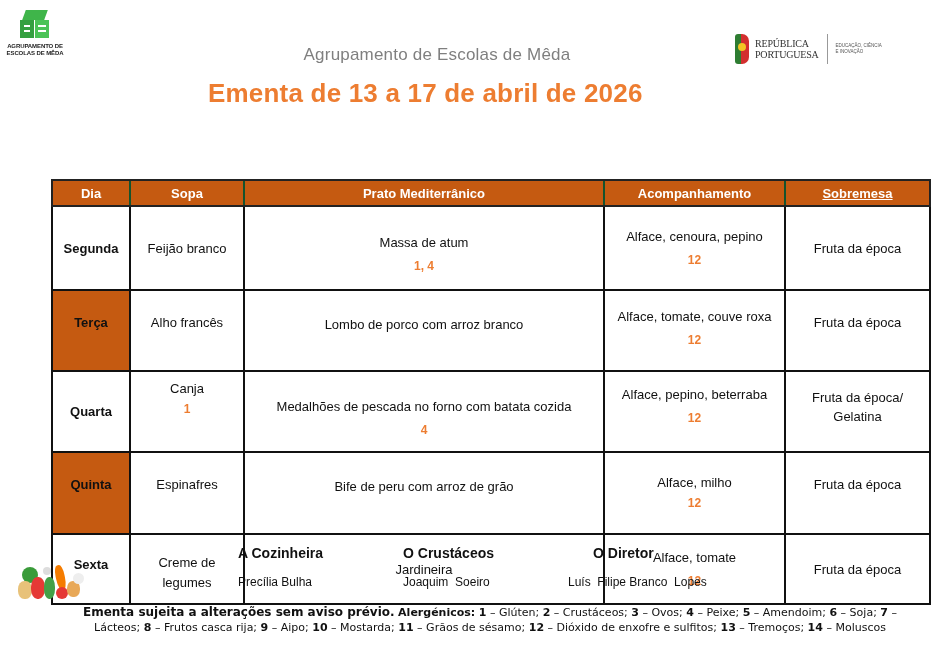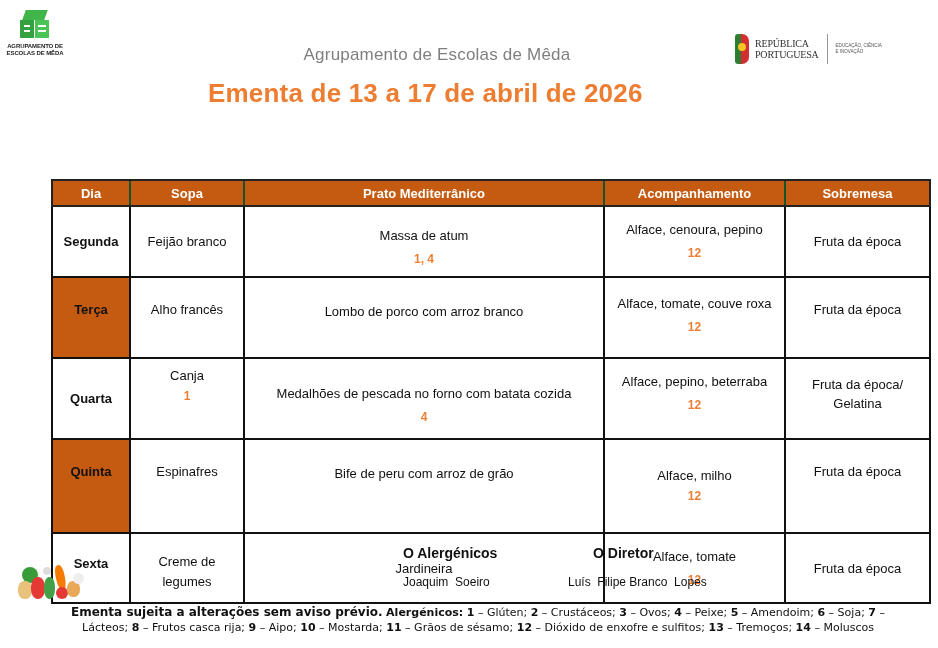--- a/index.html
+++ b/index.html
@@ -17,36 +17,36 @@
   .rep-text { margin-left: 6px; font-family: "Liberation Serif", serif; font-size: 10px; line-height: 11px; color: #333; letter-spacing: -0.2px; }
   .rep-sep { width: 1px; height: 30px; background: #999; margin: 0 8px 0 8px; }
   .rep-sub { font-size: 4.5px; line-height: 6px; color: #555; }
 
   .school { position: absolute; left: 0; width: 874px; top: 45px; text-align: center; font-size: 17px; color: #7f7f7f; letter-spacing: 0.2px; }
   .title { position: absolute; left: 208px; top: 78px; font-size: 26px; font-weight: bold; color: #ed7d31; letter-spacing: 0.2px; }
 
   table.menu { position: absolute; left: 51px; top: 131px; width: 878px; border-collapse: collapse; table-layout: fixed; margin-top: 48px; }
   table.menu th { background: #c55a11; color: #fff; font-size: 13px; font-weight: bold; height: 26px; border-left: 2px solid #14532d; border-top: 2px solid #222; border-bottom: 2px solid #222; }
   table.menu th:first-child { border-left: 2px solid #222; }
-  table.menu th:last-child { border-right: 2px solid #222; }
+  table.menu th:last-child { border-right: 2px solid #222; text-decoration: underline; }
   table.menu td { border: 2px solid #111; text-align: center; font-size: 13px; vertical-align: middle; padding: 2px 6px; line-height: 19px; }
   td.day { font-weight: bold; }
   td.day.alt { background: #c55a11; color: #111; }
   .allergen { display: block; color: #ed7d31; font-weight: bold; font-size: 12px; margin-top: 5px; }
   .top { vertical-align: top !important; padding-top: 22px !important; }
 
   .sigs { position: absolute; top: 545px; left: 0; width: 938px; height: 50px; }
   .sig { position: absolute; text-align: left; }
   .sig .role { font-size: 14px; font-weight: bold; }
   .sig .name { font-size: 12px; margin-top: 14px; }
 
   .veggies { position: absolute; left: 14px; top: 563px; width: 80px; height: 40px; }
   .veg { position: absolute; border-radius: 45%; }
 
-  .footer { position: absolute; left: 48px; top: 605px; width: 860px; text-align: center; font-family: "DejaVu Sans", sans-serif; font-size: 11px; line-height: 15px; color: #111; }
+  .footer { position: absolute; left: 60px; top: 605px; width: 860px; text-align: center; font-family: "DejaVu Sans", sans-serif; font-size: 11px; line-height: 15px; color: #111; }
   .footer b { font-weight: bold; }
   .footer .lead { font-size: 12px; }
 </style>
 </head>
 <body>
 
 <div class="logo-left">
   <div class="logo-cube">
     <div class="face" style="left:4px;top:0;width:22px;height:10px;transform:skewX(-20deg);"></div>
     <div class="face" style="left:0;top:10px;width:14px;height:18px;background:#35a040;"></div>
@@ -90,21 +90,21 @@
     <tr>
       <th>Dia</th>
       <th>Sopa</th>
       <th>Prato Mediterrânico</th>
       <th>Acompanhamento</th>
       <th>Sobremesa</th>
     </tr>
   </thead>
   <tbody>
 
-    <tr style="height:71px">
+    <tr style="height:84px">
       <td class="day"><span>Segunda</span></td>
       <td><span>Feijão branco</span></td>
       <td style="padding-top:14px"><span>Massa de atum</span><span class="allergen">1, 4</span></td>
       <td><span>Alface, cenoura, pepino</span><span class="allergen">12</span></td>
       <td><span>Fruta da época</span></td>
     </tr>
 
     <tr style="height:81px">
       <td class="day alt top"><span>Terça</span></td>
       <td class="top"><span>Alho francês</span></td>
@@ -114,21 +114,21 @@
     </tr>
 
     <tr style="height:81px">
       <td class="day"><span>Quarta</span></td>
       <td style="padding-bottom:28px"><span>Canja</span><span class="allergen" style="margin-top:2px">1</span></td>
       <td style="padding-top:16px"><span>Medalhões de pescada no forno com batata cozida</span><span class="allergen">4</span></td>
       <td style="padding-bottom:12px"><span>Alface, pepino, beterraba</span><span class="allergen">12</span></td>
       <td style="padding-bottom:12px"><span>Fruta da época/</span><br><span>Gelatina</span></td>
     </tr>
 
-    <tr style="height:94px">
+    <tr style="height:82px">
       <td class="day alt top"><span>Quinta</span></td>
       <td class="top"><span>Espinafres</span></td>
       <td class="top" style="padding-top:24px !important"><span>Bife de peru com arroz de grão</span></td>
       <td><span>Alface, milho</span><span class="allergen" style="margin-top:2px">12</span></td>
       <td class="top"><span>Fruta da época</span></td>
     </tr>
 
     <tr style="height:70px">
       <td class="day" style="padding-bottom:12px"><span>Sexta</span></td>
       <td style="padding-top:10px; line-height:20px;"><span style="display:inline-block;width:70px;">Creme de legumes</span></td>
@@ -145,22 +145,26 @@
   <div class="veg" style="left:17px;top:14px;width:14px;height:22px;background:#e53935;"></div>
   <div class="veg" style="left:29px;top:4px;width:8px;height:8px;background:#ddd;border-radius:50%;"></div>
   <div class="veg" style="left:30px;top:14px;width:11px;height:22px;background:#43a047;"></div>
   <div class="veg" style="left:42px;top:2px;width:9px;height:26px;background:#f57c00;border-radius:40% 40% 50% 50%;transform:rotate(-12deg);"></div>
   <div class="veg" style="left:42px;top:24px;width:12px;height:12px;background:#e53935;border-radius:50%;"></div>
   <div class="veg" style="left:53px;top:18px;width:13px;height:16px;background:#e8a857;"></div>
   <div class="veg" style="left:59px;top:10px;width:11px;height:11px;background:#eee;border-radius:50%;"></div>
 </div>
 
 <div class="sigs">
+  <div class="sig" style="left:238px">
+    <div class="role">A Cozinheira</div>
+    <div class="name">Precília Bulha</div>
+  </div>
   <div class="sig" style="left:403px">
-    <div class="role">O Alergénicos</div>
+    <div class="role">O Crustáceos</div>
     <div class="name" style="white-space:pre">Joaquim  Soeiro</div>
   </div>
   <div class="sig" style="left:568px">
     <div class="role" style="margin-left:25px">O Diretor</div>
     <div class="name" style="white-space:pre">Luís  Filipe Branco  Lopes</div>
   </div>
 </div>
 
 <div class="footer">
   <b class="lead">Ementa sujeita a alterações sem aviso prévio.</b>

